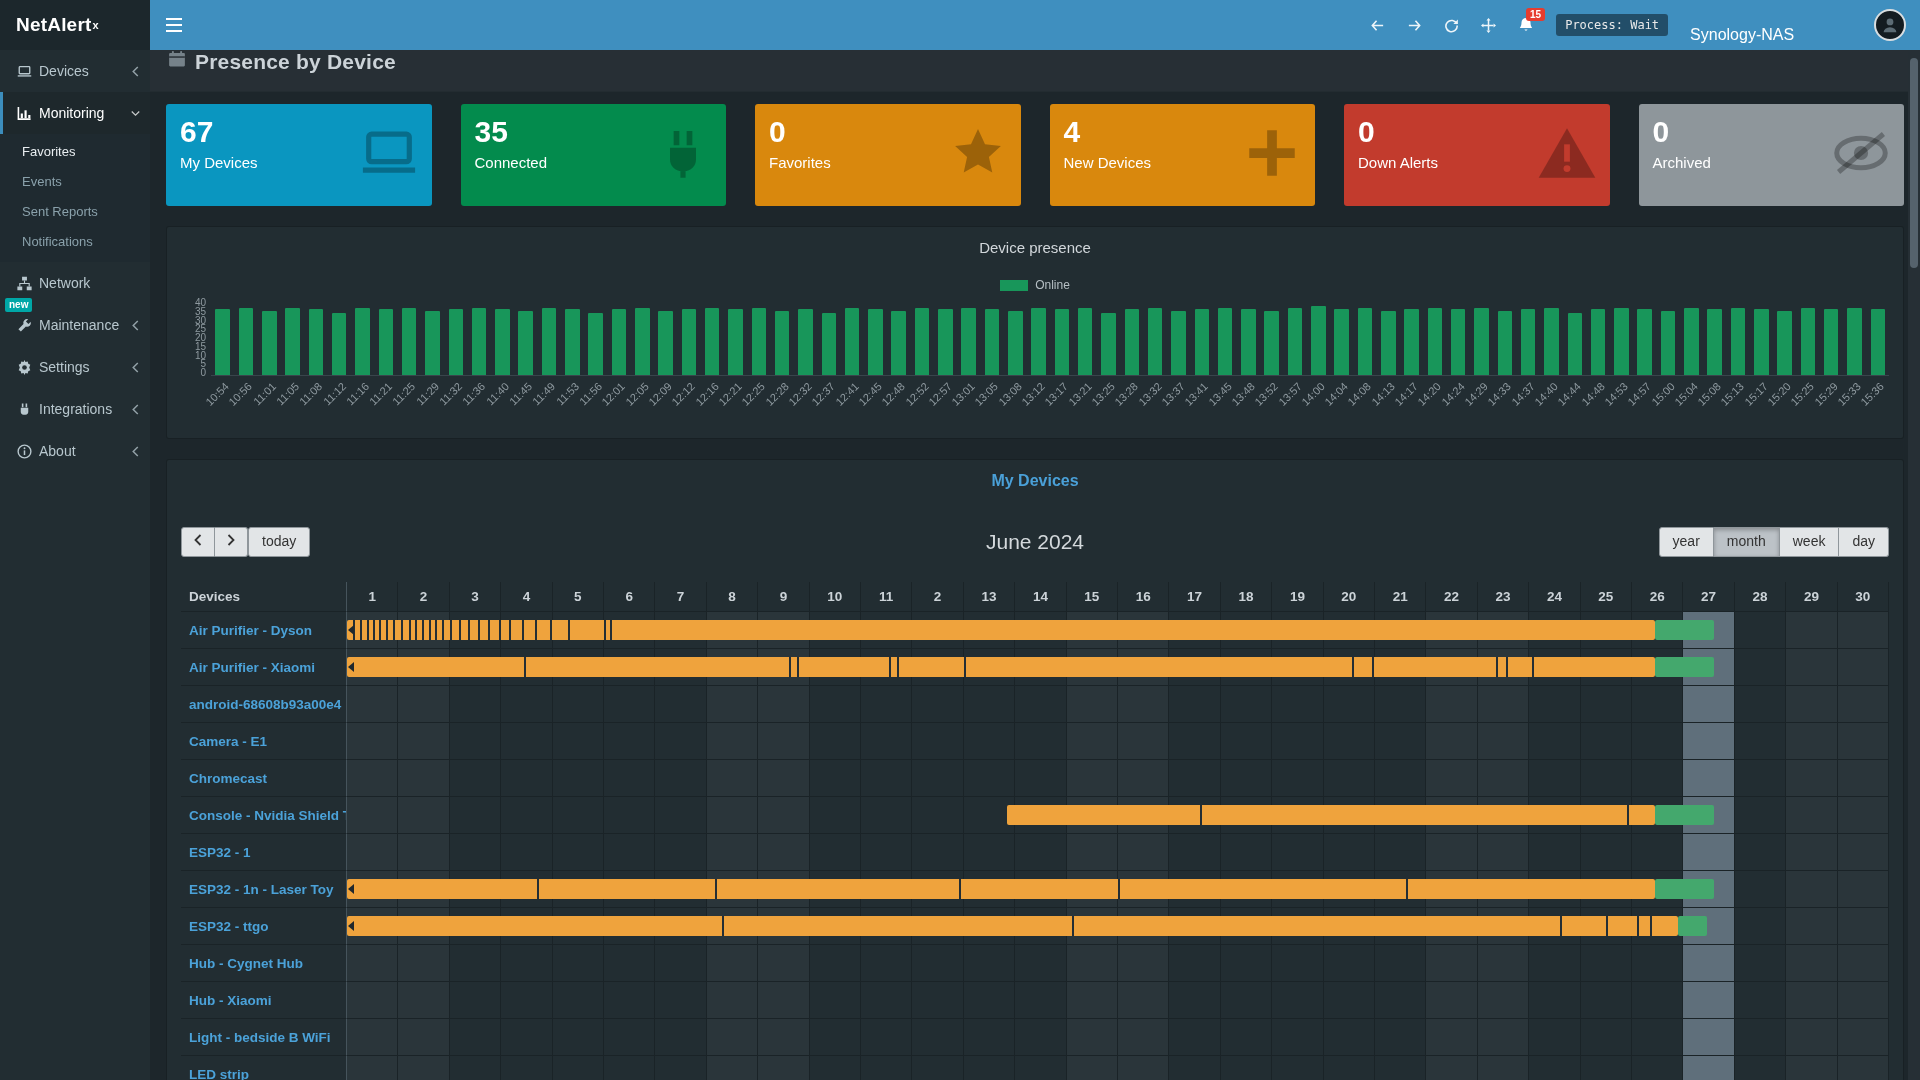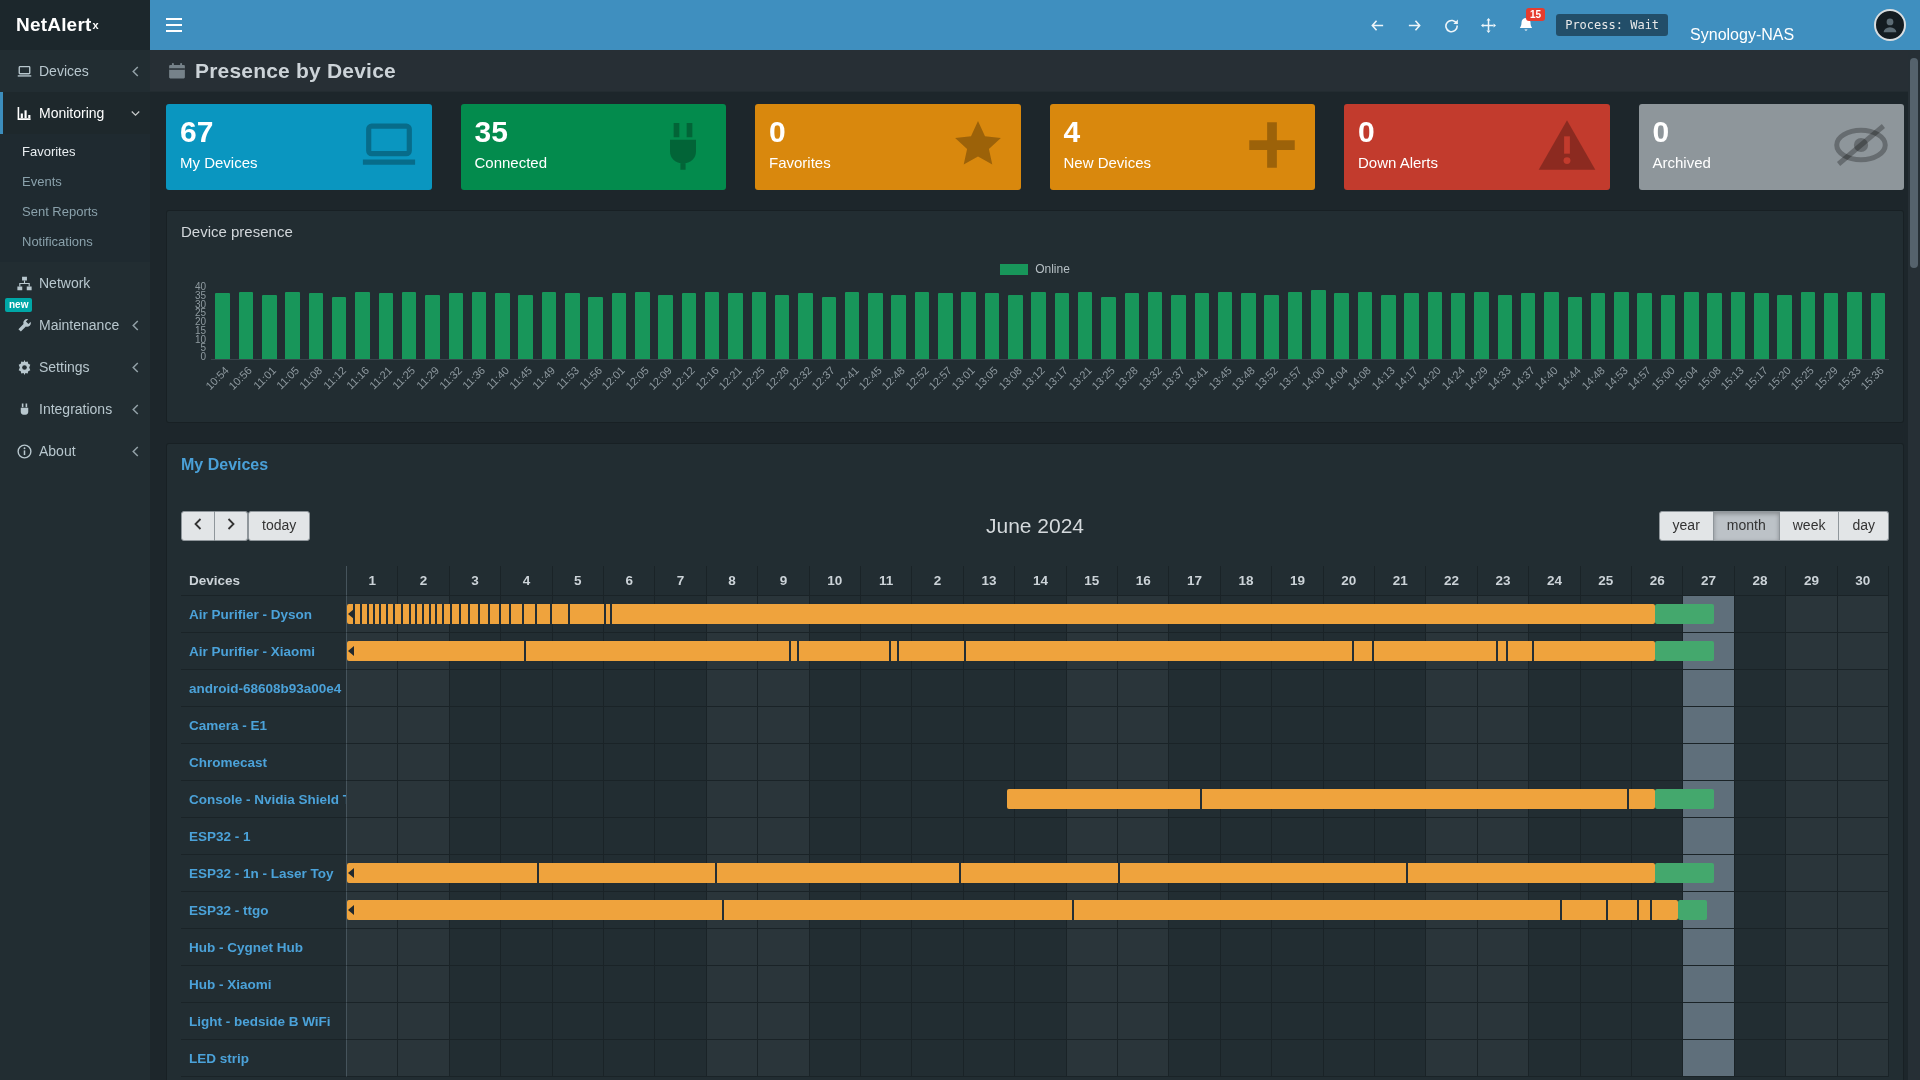--- a/index.html
+++ b/index.html
@@ -36,34 +36,34 @@
   .bell-wrap { position:relative; cursor:pointer; color:#fff; display:flex; }
   .bell-wrap svg { width:16px; height:16px; }
   .notif-badge { position:absolute; top:-9px; right:-11px; background:#e63c2f; color:#fff; font-size:10px; font-weight:bold; padding:1px 4px; border-radius:3px; }
   .process-box { font-family:"DejaVu Sans Mono", monospace; font-size:12px; color:#eaeaea; background:rgba(0,0,0,.45); padding:4px 9px; border-radius:3px; white-space:nowrap; }
   .host-info { color:#fff; font-size:16px; line-height:1.35;margin-top:41px; }
   .avatar { width:32px; height:32px; border-radius:50%; background:#141c21; border:2px solid #d9dee1; display:flex; align-items:center; justify-content:center; color:#5c6b74; cursor:pointer; }
   .avatar svg { width:18px; height:18px; }
 
   
   .content { flex:1; overflow:hidden; position:relative; }
-  .page-head { height:42px; background:#272f35; border-bottom:1px solid #19212536; display:flex; align-items:center; gap:9px; padding:0 18px; }
+  .page-head { height:42px; background:#272f35; border-bottom:1px solid #19212536; display:flex; align-items:flex-start; gap:9px; padding:0 18px; }
   .page-head .ph-icon { color:#76828a; display:flex; }
   .page-head .ph-icon svg { width:18px; height:18px; }
   .page-head h1 { font-size:21px; font-weight:bold; color:#ccd3d8; letter-spacing:.2px; }
 
   .stats-row { display:flex; gap:29px; padding:12px 16px 0; }
-  .stat-card { flex:1; height:86px; border-radius:3px; padding:12px 14px; color:#fff; position:relative; overflow:hidden; cursor:pointer; }
+  .stat-card { flex:1; height:102px; border-radius:3px; padding:12px 14px; color:#fff; position:relative; overflow:hidden; cursor:pointer; }
   .stat-value { font-size:30px; font-weight:bold; line-height:1.05; }
   .stat-label { font-size:15px; margin-top:6px; }
   .stat-icon { position:absolute; right:14px; top:50%; transform:translateY(-50%); color:rgba(0,0,0,.28); }
   .stat-icon svg { width:58px; height:52px; }
 
   .panel { margin:20px 16px 0; background:#222d32; border:1px solid rgba(0,0,0,.28); border-radius:3px; padding:12px 14px 10px; }
-  .panel-title { font-size:15px; color:#d2d7db; }
+  .panel-title { font-size:15px; color:#d2d7db;text-align:center; }
   .panel-title.blue { color:#4aa0d8; font-weight:bold; font-size:16px; }
 
   
   .legend { display:flex; justify-content:center; align-items:center; gap:7px; margin-top:22px; }
   .legend-swatch { width:28px; height:11px; display:inline-block; }
   .legend-label { font-size:12px; color:#b6bfc4; }
   .chart { display:flex; margin-top:8px; margin-bottom:52px; }
   .y-axis { width:30px; flex:0 0 30px; height:76px; display:flex; flex-direction:column; justify-content:space-between; align-items:flex-end; padding-right:5px; }
   .y-axis span { font-size:10px; color:#8f9aa0; line-height:.6; }
   .bars { flex:1; height:76px; display:flex; align-items:flex-end; border-bottom:1px solid #39454c; }

